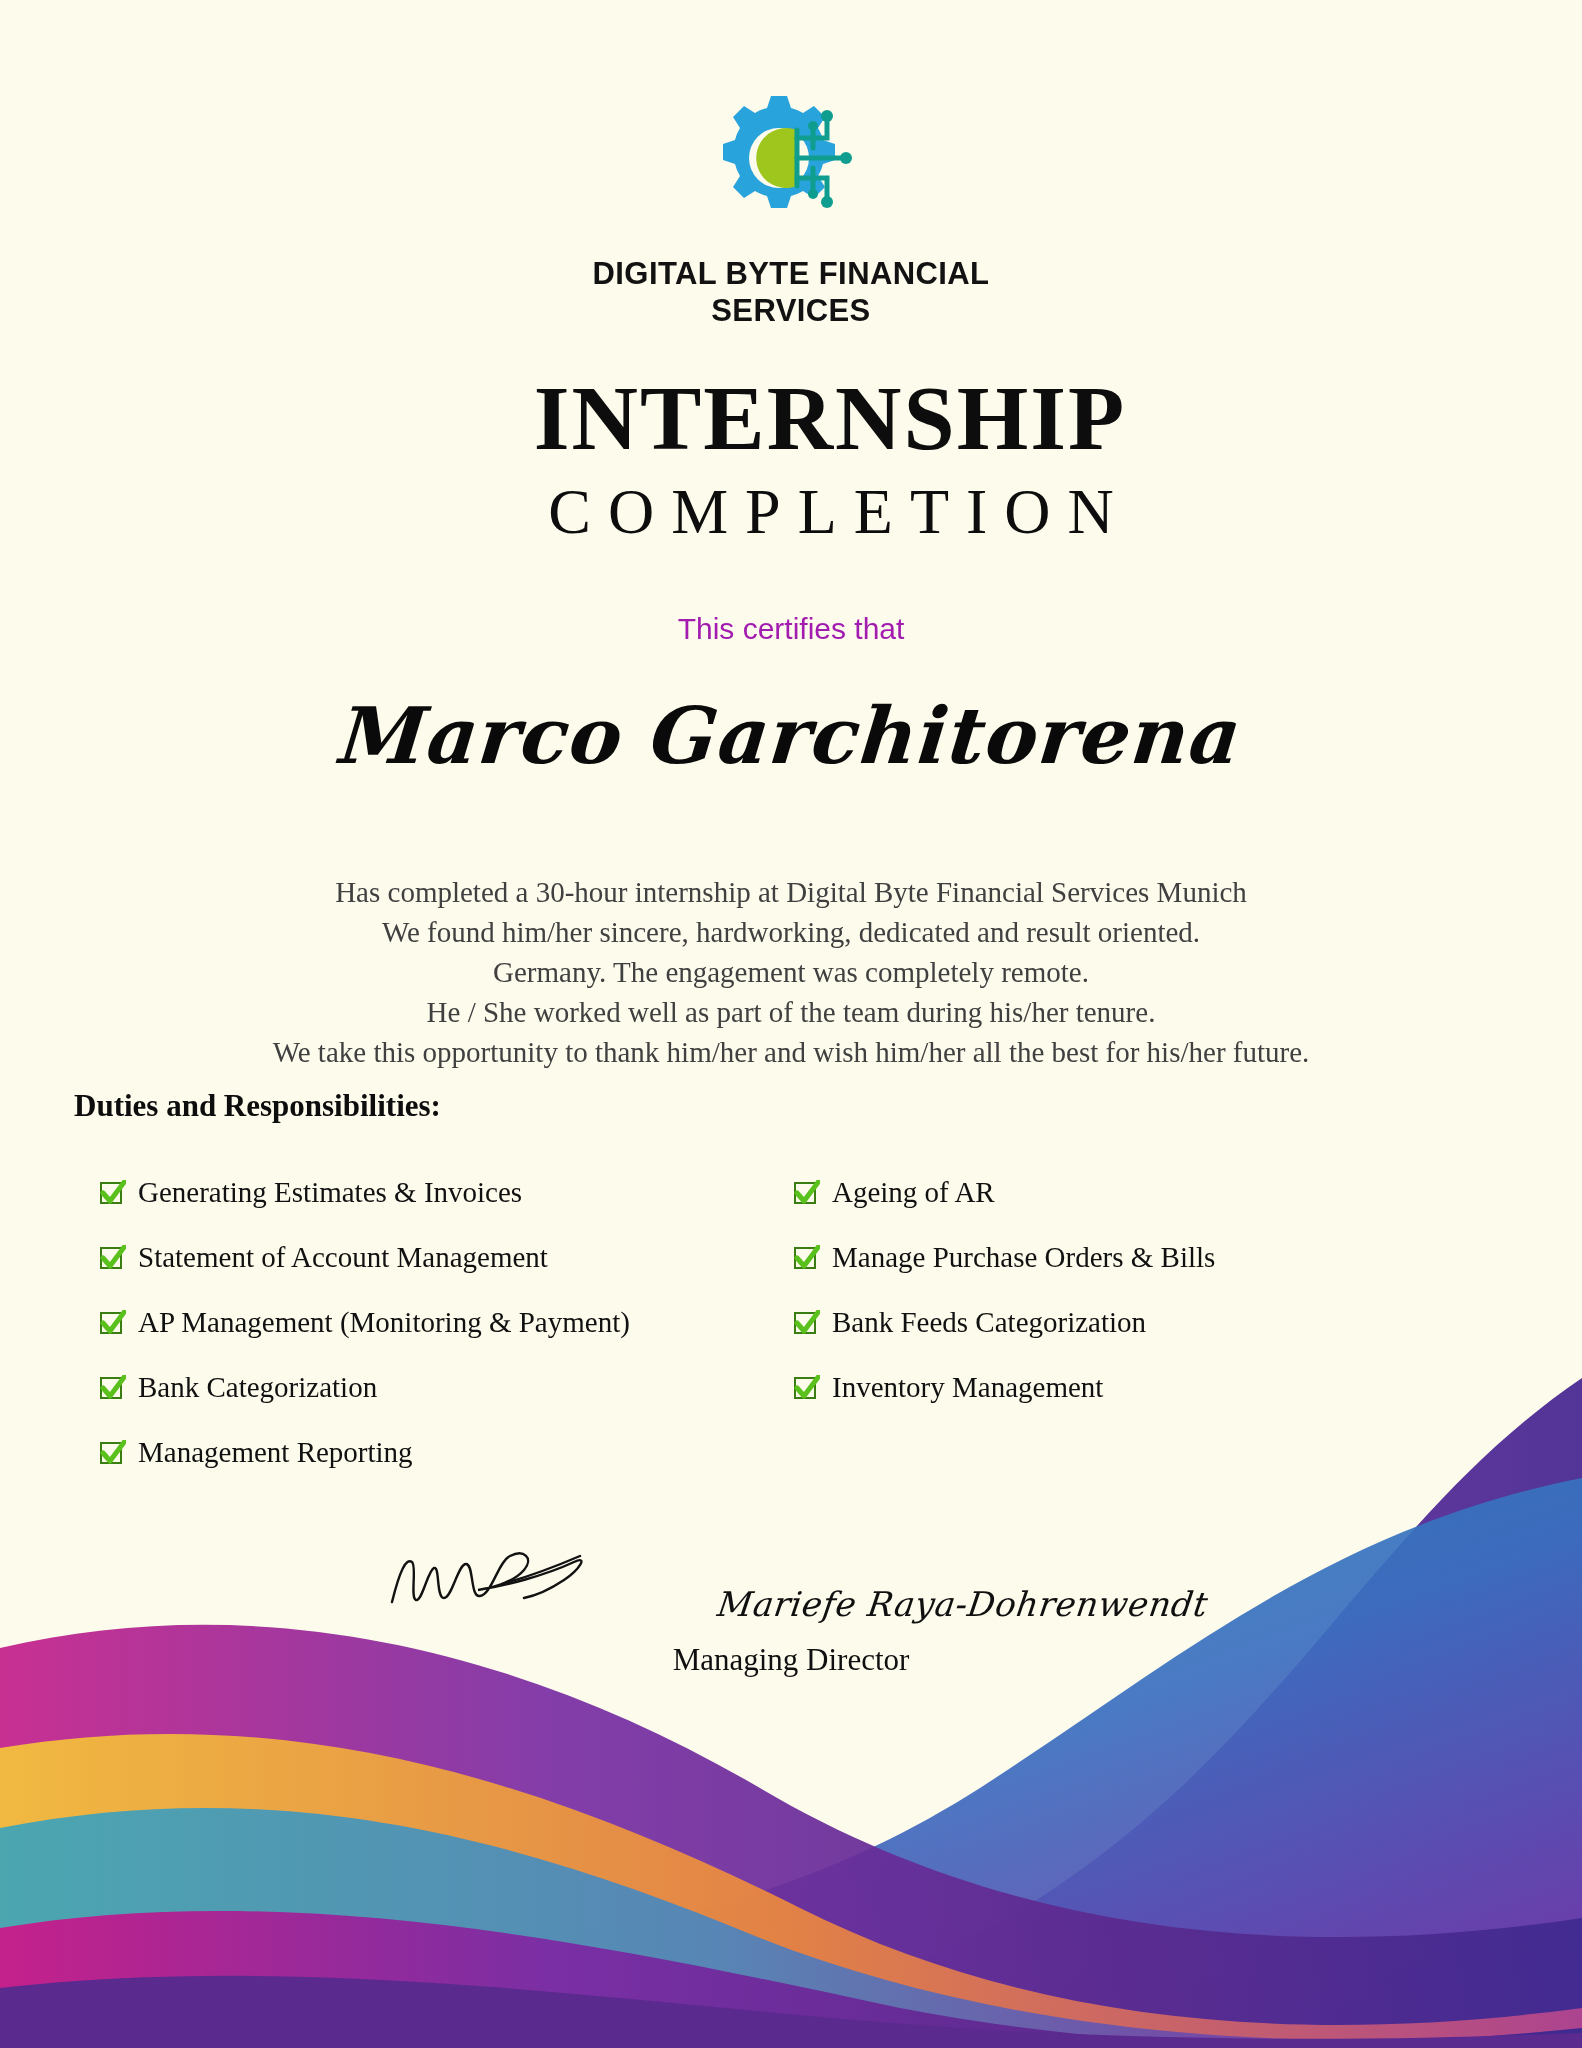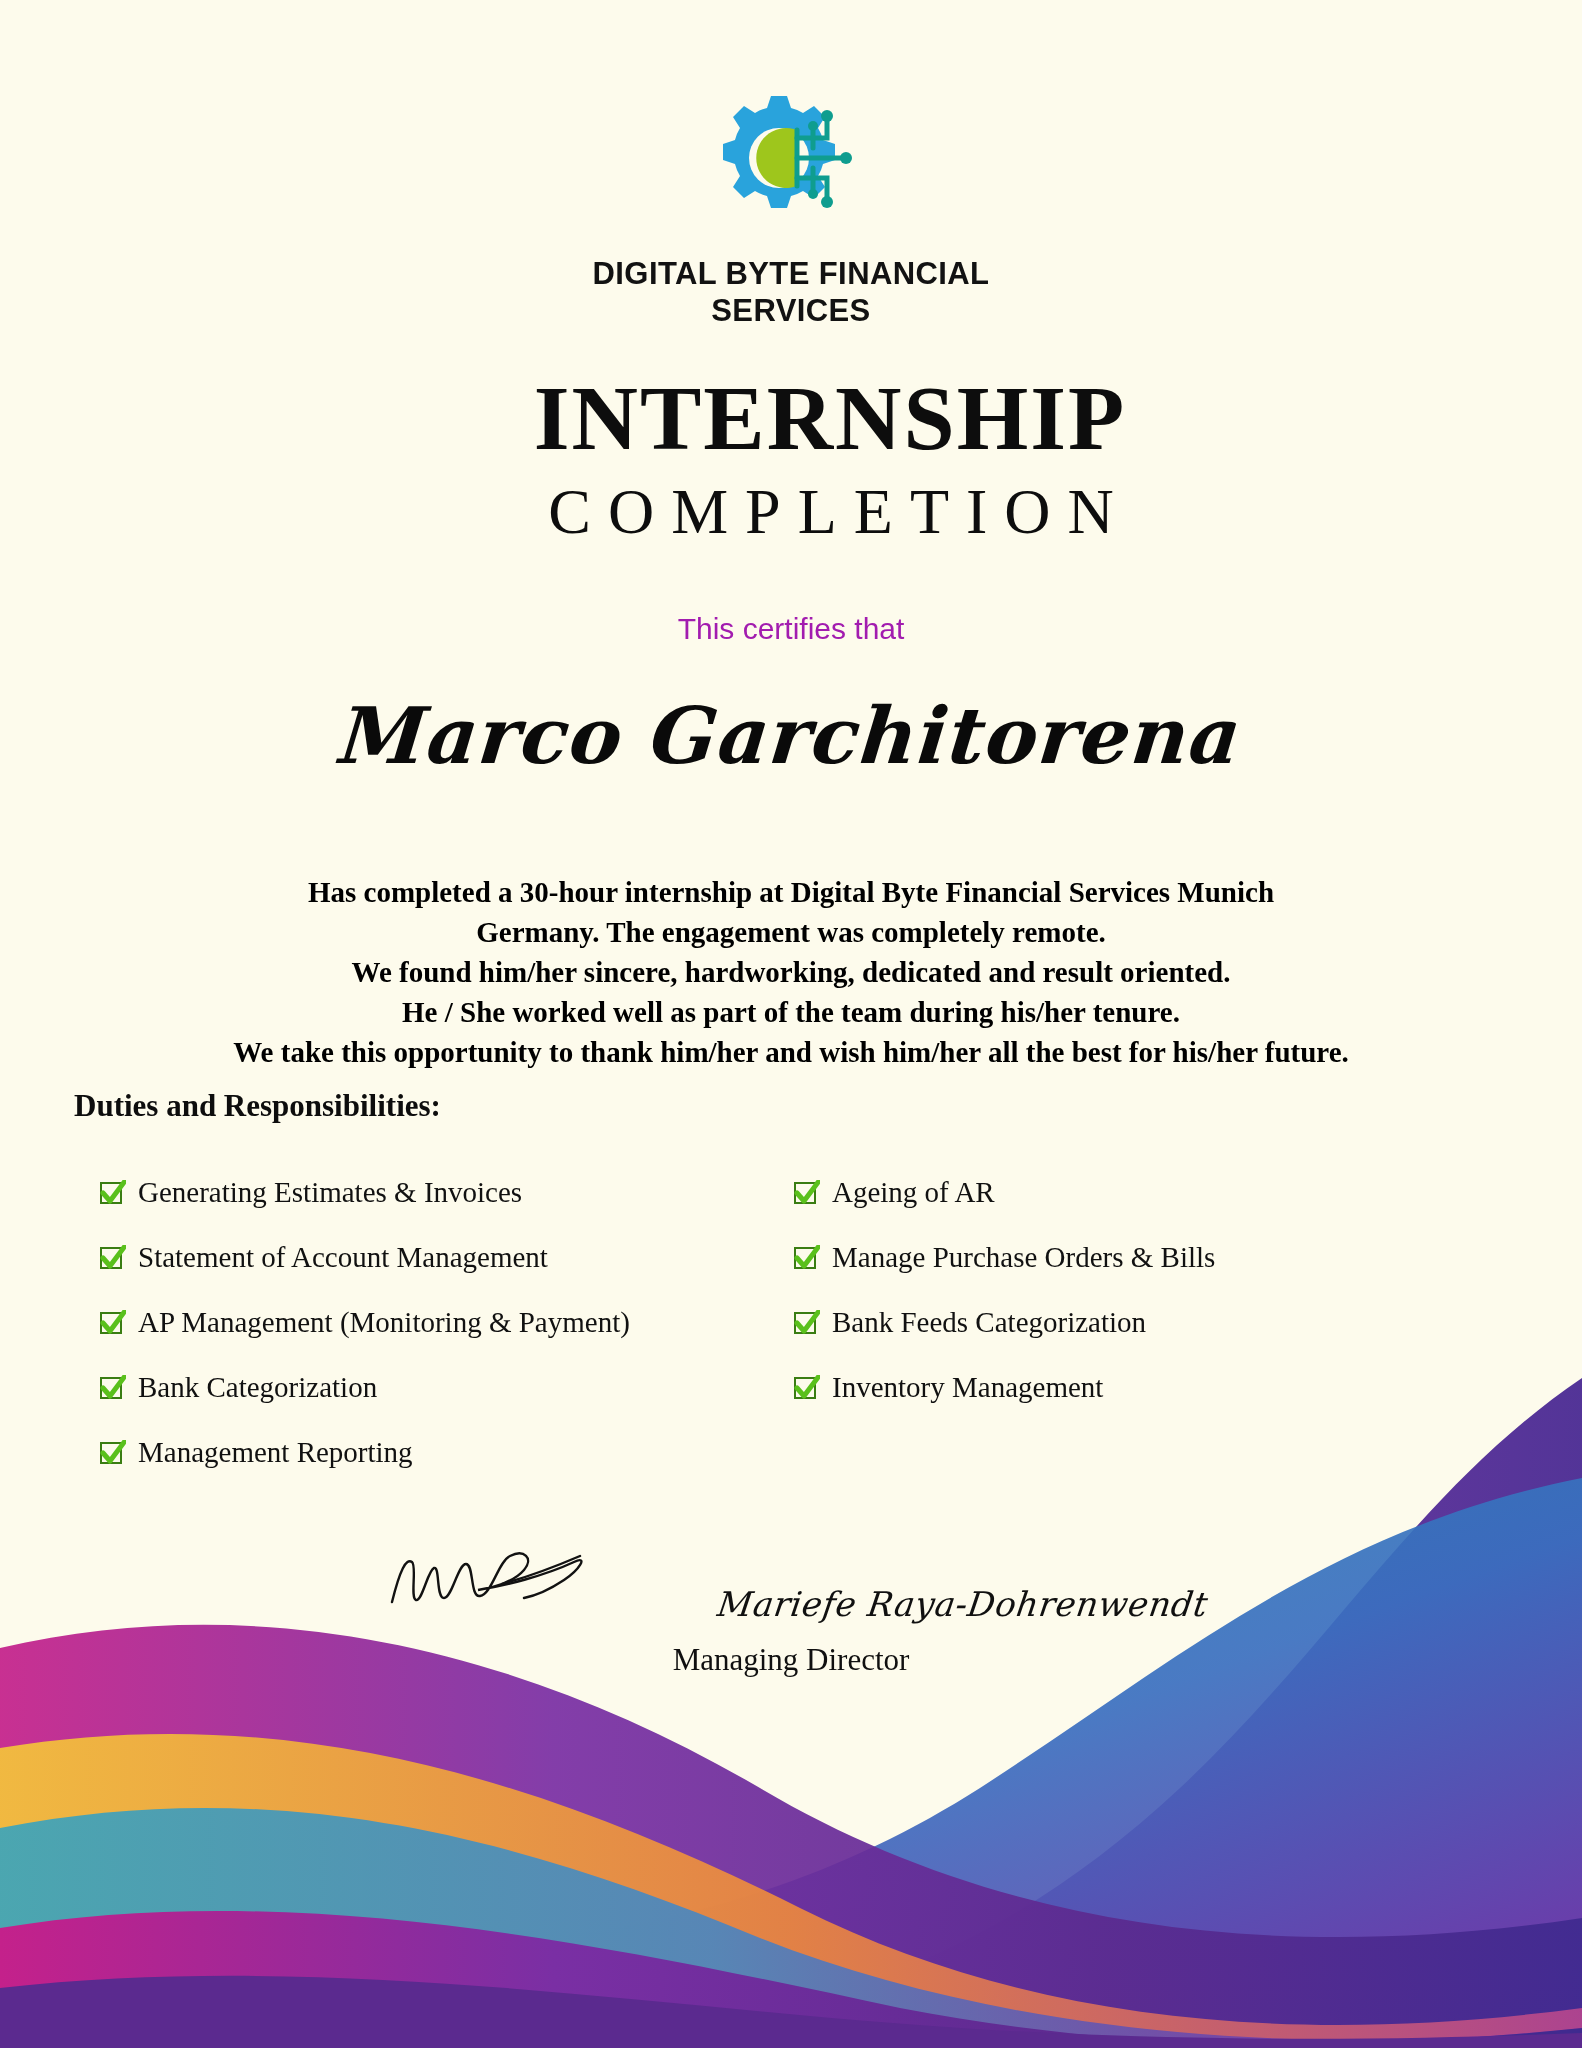--- a/index.html
+++ b/index.html
@@ -114,22 +114,21 @@
 
   .body-text {
     position: absolute;
     top: 872px;
     left: 60px;
     width: 1462px;
     text-align: center;
     font-family: "Liberation Serif", serif;
     font-size: 29px;
     line-height: 1.38;
-    color: #000000;
-    font-weight: bold;
+    color: #404040;
   }
 
   .duties-heading {
     position: absolute;
     top: 1088px;
     left: 74px;
     font-family: "Liberation Serif", serif;
     font-weight: bold;
     font-size: 31px;
     color: #0d0d0d;
@@ -230,22 +229,22 @@
   </div>
 
   <div class="title-main">INTERNSHIP</div>
   <div class="title-sub">COMPLETION</div>
 
   <div class="certifies">This certifies that</div>
   <div class="recipient">Marco Garchitorena</div>
 
   <div class="body-text">
     <div>Has completed a 30-hour internship at Digital Byte Financial Services Munich</div>
+    <div>We found him/her sincere, hardworking, dedicated and result oriented.</div>
     <div>Germany. The engagement was completely remote.</div>
-    <div>We found him/her sincere, hardworking, dedicated and result oriented.</div>
     <div>He / She worked well as part of the team during his/her tenure.</div>
     <div>We take this opportunity to thank him/her and wish him/her all the best for his/her future.</div>
   </div>
 
   <div class="duties-heading">Duties and Responsibilities:</div>
 
   <div class="duties">
     <div class="duties-col">
       <div class="duty">
         <span class="check">

